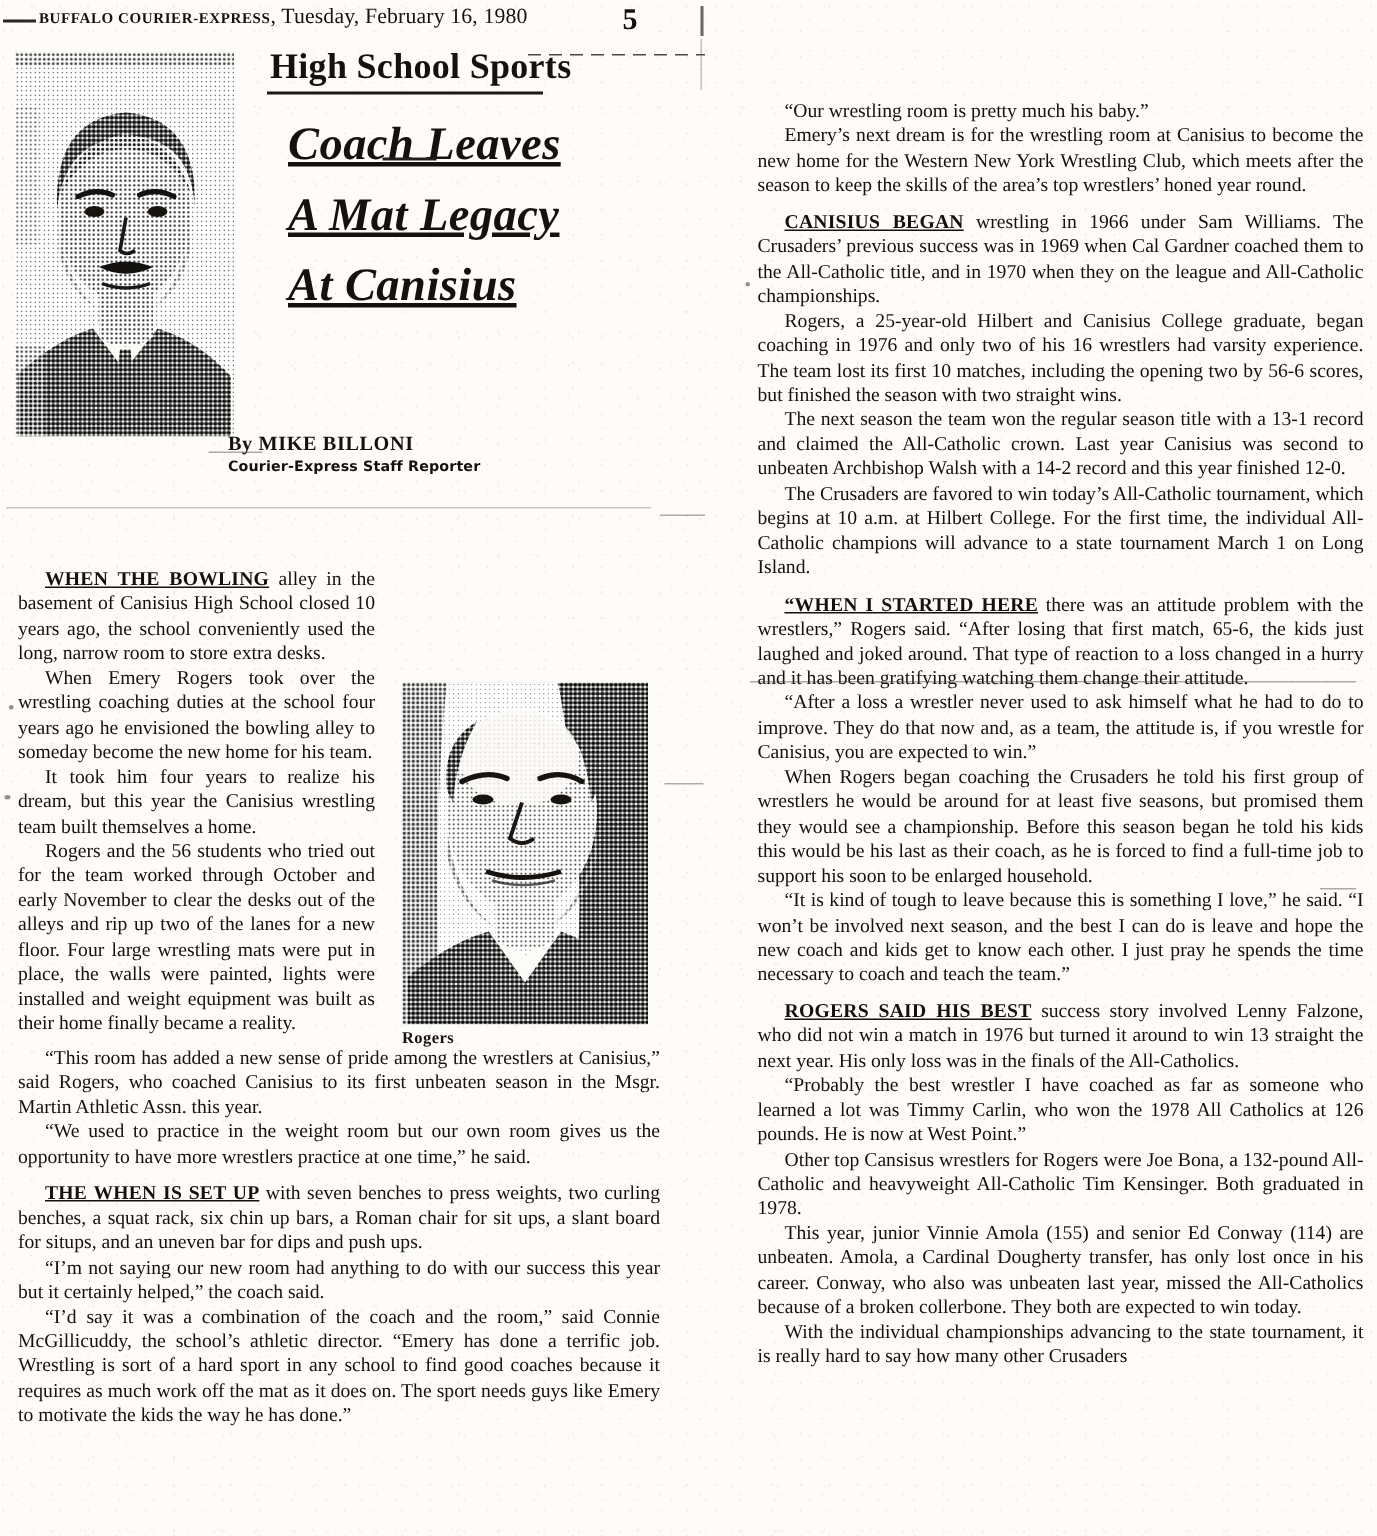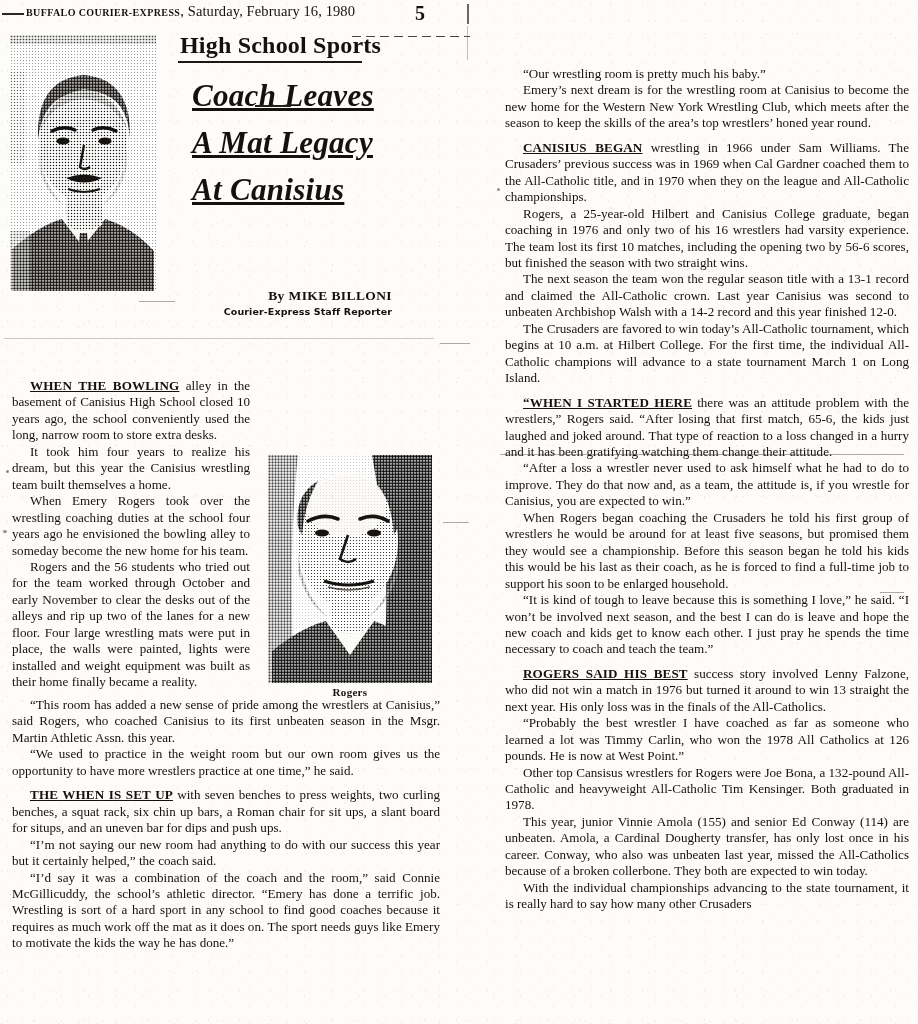--- a/index.html
+++ b/index.html
@@ -31,29 +31,29 @@
     background:repeating-linear-gradient(to right,#4a4642 0 9px,transparent 9px 14px);}
 
   
   .headline{position:absolute;left:192px;top:72px;width:260px;}
   .hl-line{
     font-style:italic;font-weight:700;font-size:31px;line-height:47px;
     letter-spacing:.3px;white-space:nowrap;text-decoration:underline;
   }
   .hl-strike{position:absolute;left:255px;top:105px;width:36px;height:1.6px;background:#232019;}
 
-  .byline{position:absolute;left:152px;top:288px;width:240px;text-align:right;}
+  .byline{position:absolute;left:152px;top:288px;width:240px;text-align:left;}
   .byline-a{font-weight:700;font-size:13.5px;letter-spacing:.4px;}
   .byline-b{font-weight:700;font-size:9.5px;letter-spacing:.1px;margin-top:2px;
     font-family:"DejaVu Sans", sans-serif;}
 
   
   .photo{position:absolute;overflow:hidden;background:#e8e5df;}
   .photo svg{display:block;}
-  .caption{position:absolute;text-align:center;font-weight:700;font-size:11px;letter-spacing:.3px;}
+  .caption{position:absolute;font-weight:700;font-size:11px;letter-spacing:.3px;}
 
   
   .rule{position:absolute;background:#6a6660;opacity:.5;}
 
   
   .col{position:absolute;font-size:13.1px;line-height:16.45px;text-align:justify;}
   .col p{margin:0;text-indent:18px;}
   .col p.lead{margin-top:8px;}
   .col b{font-weight:700;letter-spacing:.15px;}
   .col .u{text-decoration:underline;text-decoration-thickness:1px;}
@@ -73,21 +73,21 @@
       radial-gradient(circle at 29% 84%, #000 0.6px, transparent 0.8px);
     background-size:19px 17px,23px 21px,31px 29px,27px 25px;}
 </style>
 </head>
 <body>
 
 <div class="page">
 
   <div class="masthead">
     <div class="mast-rule"></div>
-    <div class="mast-txt"><span class="paper">BUFFALO COURIER-EXPRESS</span><span>, Saturday, February 16, 1980</span></div>
+    <div class="mast-txt"><span class="paper">BUFFALO COURIER-EXPRESS</span><span>, Tuesday, February 16, 1980</span></div>
     <div class="pagenum">5</div>
     <div class="mast-tick"></div>
   </div>
 
   <div class="banner">
     <div class="banner-txt">High School Sports</div>
     <div class="banner-ul"></div>
   </div>
   <div class="banner-dash"></div>
 
@@ -213,22 +213,22 @@
       <path d="M30 96 Q34 140 60 162 Q38 148 30 116 Z" fill="url(#rh1)" opacity=".55"></path>
       <path d="M130 96 Q126 140 100 162 Q122 148 130 116 Z" fill="url(#rh1)" opacity=".55"></path>
     </svg>
   </div>
   <div class="caption" style="left:268px;top:686px;width:164px;">Rogers</div>
 
   <div class="col colL">
     <div class="wrapspace" style="height: 345px; width: 190px;"></div>
     <div id="left-upper">
         <p class="lead"><b class="u">WHEN THE BOWLING</b> alley in the basement of Canisius High School closed 10 years ago, the school conveniently used the long, narrow room to store extra desks.</p>
+        <p>When Emery Rogers took over the wrestling coaching duties at the school four years ago he envisioned the bowling alley to someday become the new home for his team.</p>
         <p>It took him four years to realize his dream, but this year the Canisius wrestling team built themselves a home.</p>
-        <p>When Emery Rogers took over the wrestling coaching duties at the school four years ago he envisioned the bowling alley to someday become the new home for his team.</p>
         <p>Rogers and the 56 students who tried out for the team worked through October and early November to clear the desks out of the alleys and rip up two of the lanes for a new floor. Four large wrestling mats were put in place, the walls were painted, lights were installed and weight equipment was built as their home finally became a reality.</p>
       </div>
   </div>
 
   <div class="col colL lower">
     <div id="left-lower">
         <p>“This room has added a new sense of pride among the wrestlers at Canisius,” said Rogers, who coached Canisius to its first unbeaten season in the Msgr. Martin Athletic Assn. this year.</p>
         <p>“We used to practice in the weight room but our own room gives us the opportunity to have more wrestlers practice at one time,” he said.</p>
         <p class="lead"><b class="u">THE WHEN IS SET UP</b> with seven benches to press weights, two curling benches, a squat rack, six chin up bars, a Roman chair for sit ups, a slant board for situps, and an uneven bar for dips and push ups.</p>
         <p>“I’m not saying our new room had anything to do with our success this year but it certainly helped,” the coach said.</p>

